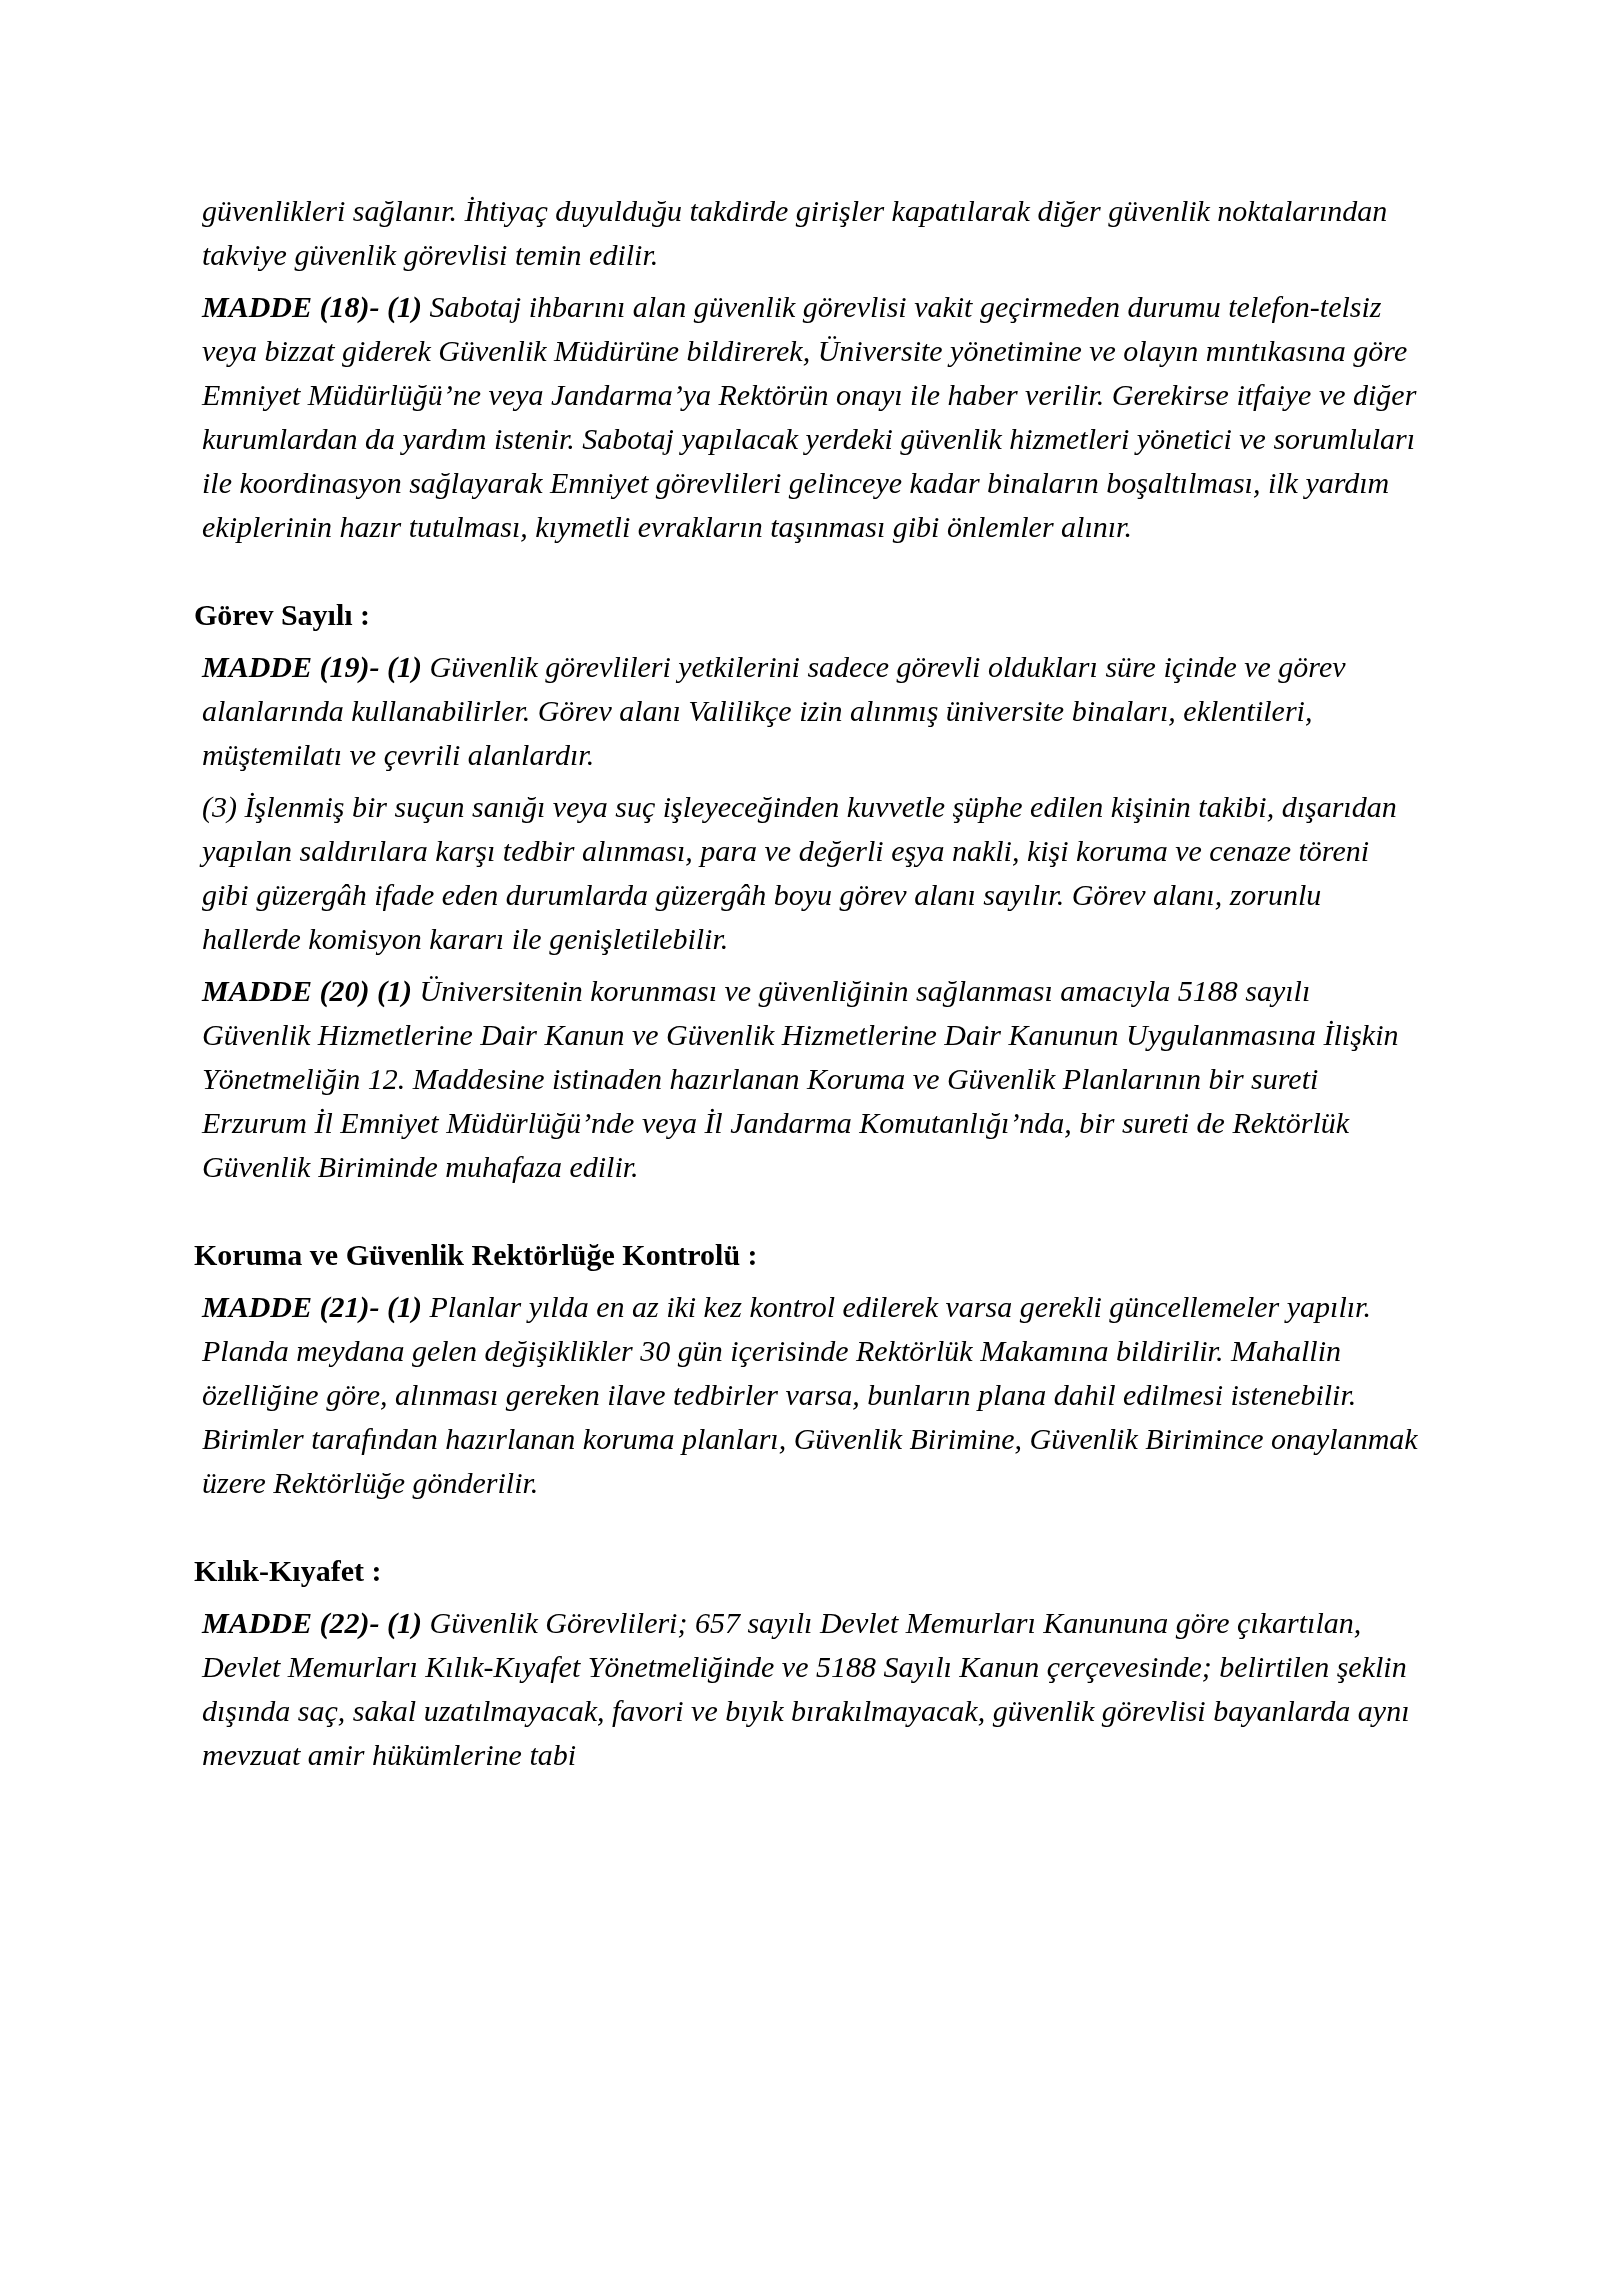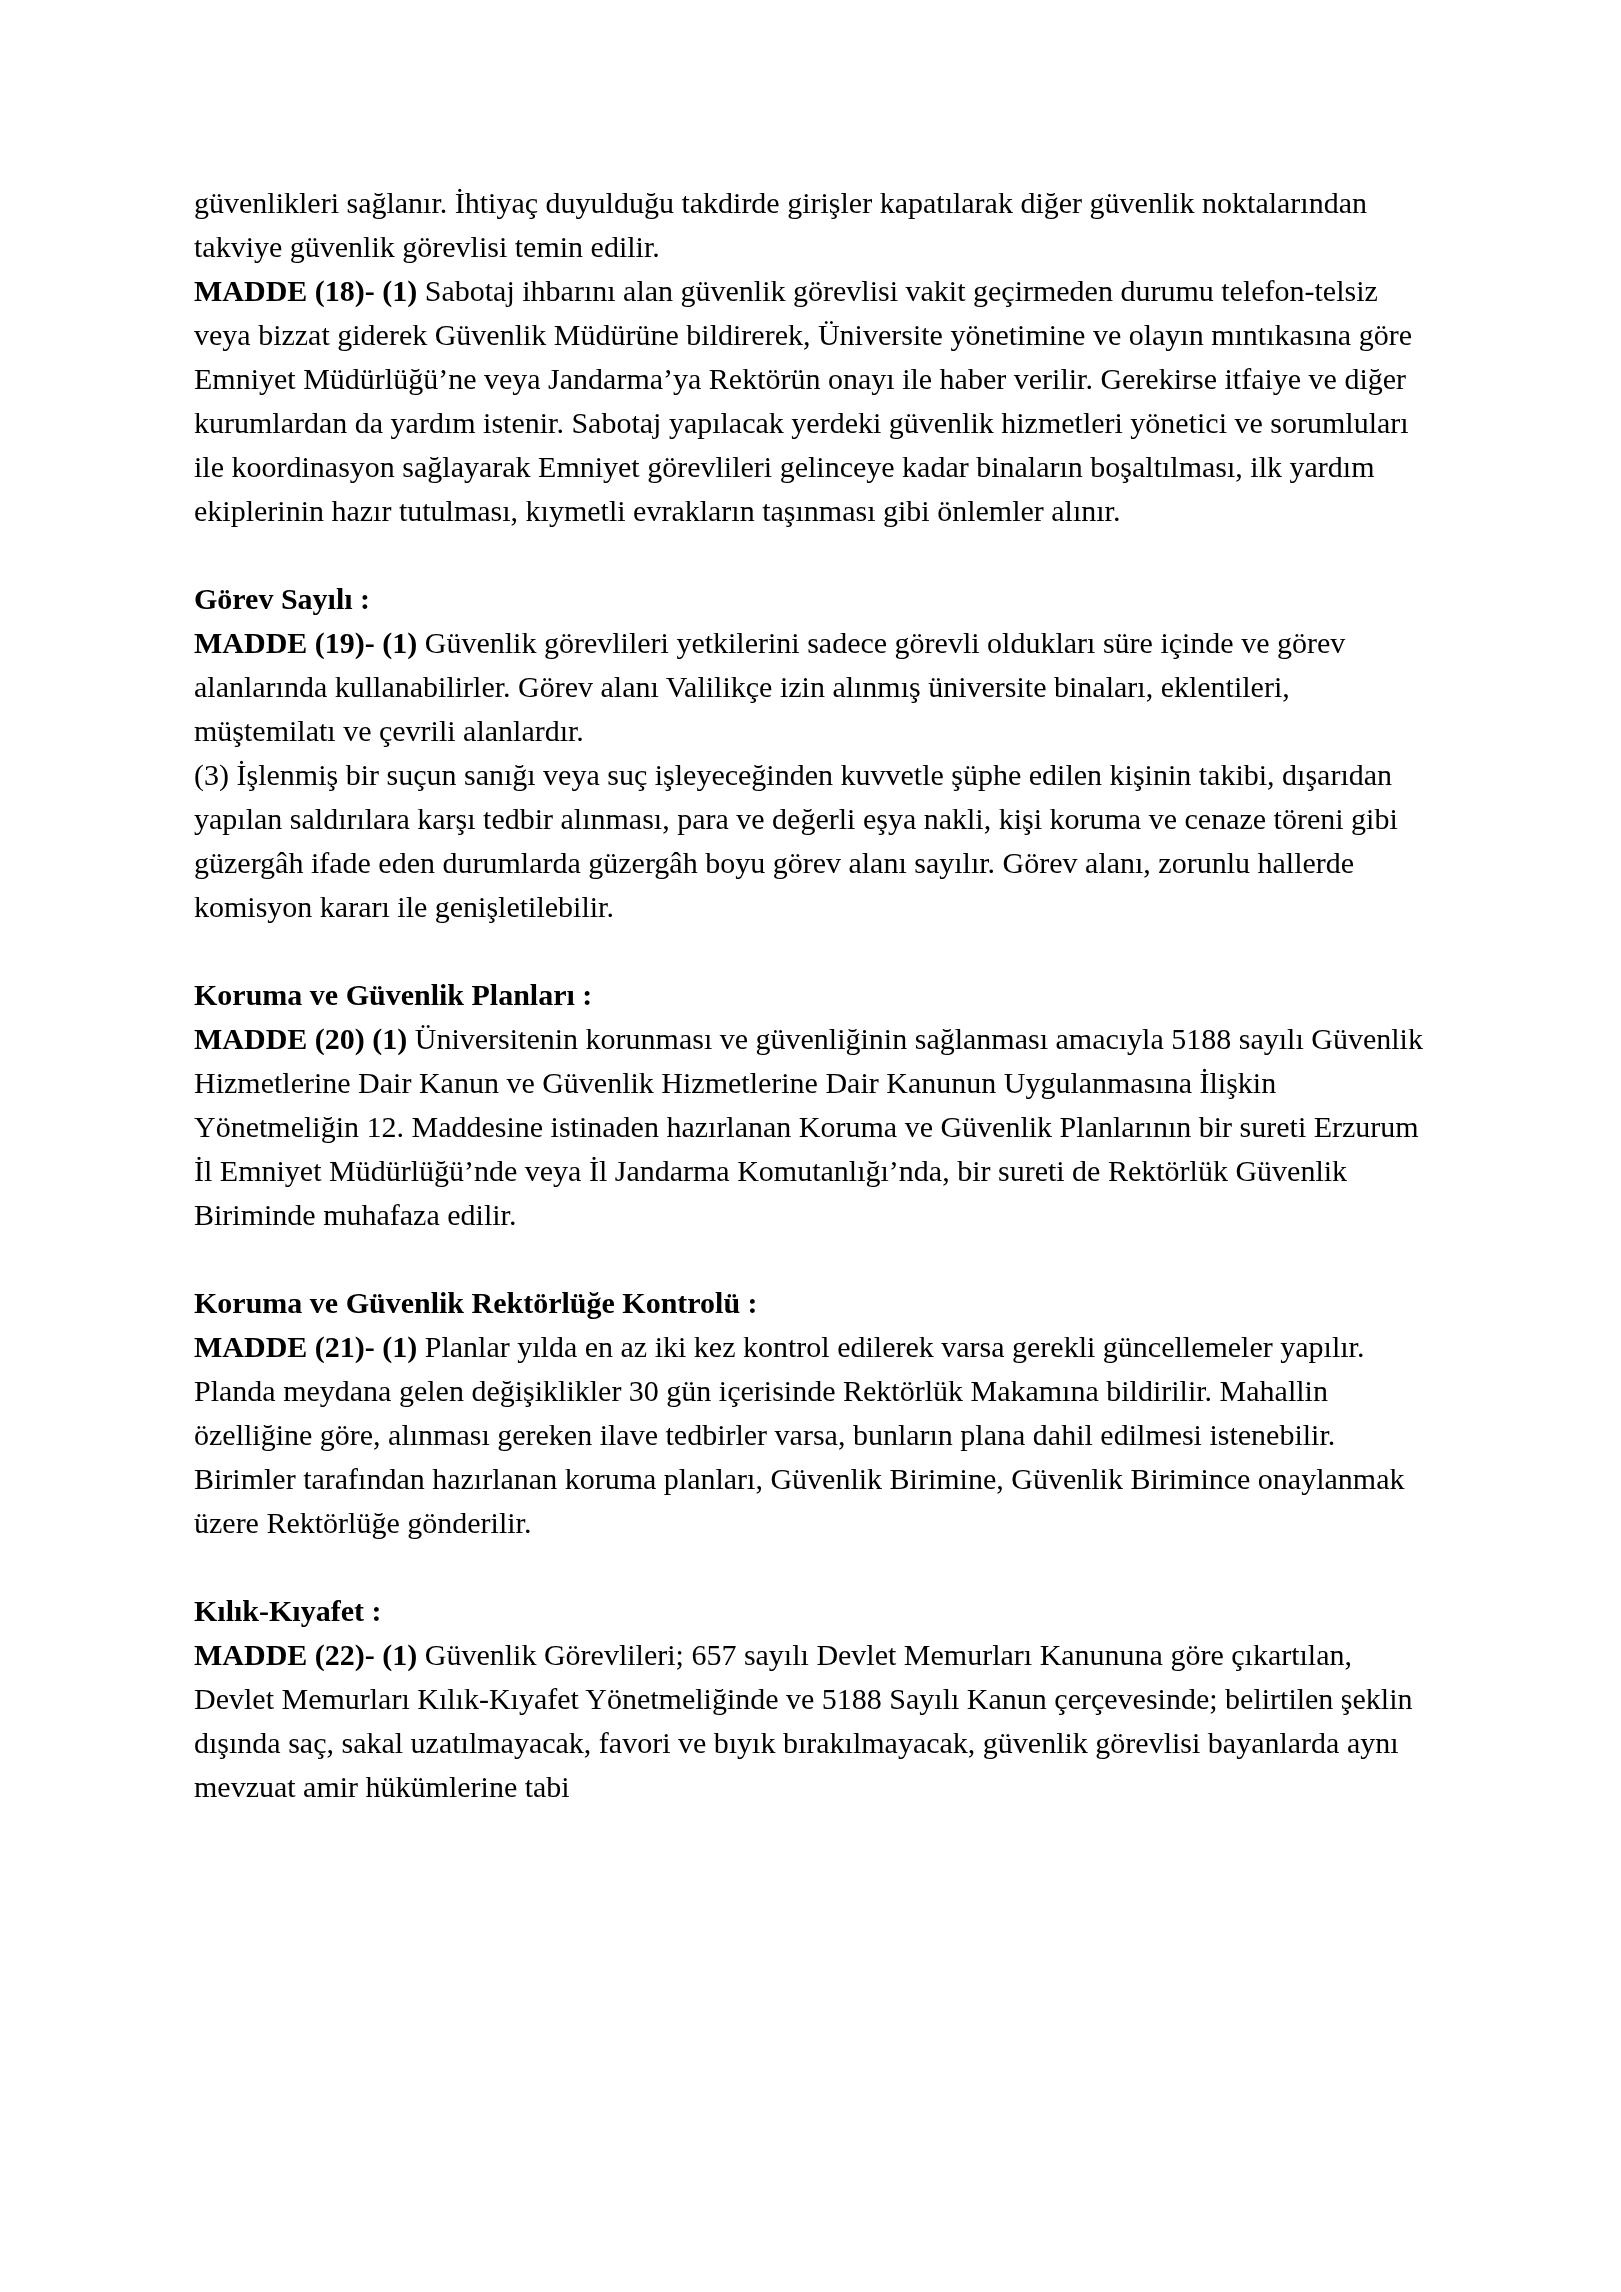--- a/index.html
+++ b/index.html
@@ -19,22 +19,23 @@
     left: 194px;
     top: 181px;
     width: 1237px;
     font-family: "Liberation Serif", "DejaVu Serif", serif;
     font-size: 30px;
     line-height: 44px;
     color: #000000;
     text-align: left;
   }
   .para {
-    margin: 0;
+    margin: 8px;
     padding: 0;
+    font-style: italic;
   }
   .heading {
     margin: 0;
     padding: 0;
     font-weight: bold;
   }
   .heading.first-heading {
     margin-top: 88px;
   }
   .heading.gap-before {
@@ -51,21 +52,20 @@
   <div class="content">
 
     <p class="para">güvenlikleri sağlanır. İhtiyaç duyulduğu takdirde girişler kapatılarak diğer güvenlik noktalarından takviye güvenlik görevlisi temin edilir.</p>
 
     <p class="para"><span class="madde-label">MADDE (18)- (1)</span><span> Sabotaj ihbarını alan güvenlik görevlisi vakit geçirmeden durumu telefon-telsiz veya bizzat giderek Güvenlik Müdürüne bildirerek, Üniversite yönetimine ve olayın mıntıkasına göre Emniyet Müdürlüğü’ne veya Jandarma’ya Rektörün onayı ile haber verilir. Gerekirse itfaiye ve diğer kurumlardan da yardım istenir. Sabotaj yapılacak yerdeki güvenlik hizmetleri yönetici ve sorumluları ile koordinasyon sağlayarak Emniyet görevlileri gelinceye kadar binaların boşaltılması, ilk yardım ekiplerinin hazır tutulması, kıymetli evrakların taşınması gibi önlemler alınır.</span></p>
 
     <p class="heading gap-before">Görev Sayılı :</p>
     <p class="para"><span class="madde-label">MADDE (19)- (1)</span><span> Güvenlik görevlileri yetkilerini sadece görevli oldukları süre içinde ve görev alanlarında kullanabilirler. Görev alanı Valilikçe izin alınmış üniversite binaları, eklentileri, müştemilatı ve çevrili alanlardır.</span></p>
     <p class="para"><span>(3) İşlenmiş bir suçun sanığı veya suç işleyeceğinden kuvvetle şüphe edilen kişinin takibi, dışarıdan yapılan saldırılara karşı tedbir alınması, para ve değerli eşya nakli, kişi koruma ve cenaze töreni gibi güzergâh ifade eden durumlarda güzergâh boyu görev alanı sayılır. Görev alanı, zorunlu hallerde komisyon kararı ile genişletilebilir.</span></p>
 
-    <p class="heading gap-before">Koruma ve Güvenlik Planları :</p>
     <p class="para"><span class="madde-label">MADDE (20)  (1)</span><span> Üniversitenin korunması ve güvenliğinin sağlanması amacıyla 5188 sayılı Güvenlik Hizmetlerine Dair Kanun ve Güvenlik Hizmetlerine Dair Kanunun Uygulanmasına İlişkin Yönetmeliğin 12. Maddesine  istinaden hazırlanan Koruma ve Güvenlik Planlarının bir sureti Erzurum İl Emniyet Müdürlüğü’nde veya İl Jandarma Komutanlığı’nda, bir sureti de Rektörlük Güvenlik Biriminde muhafaza edilir.</span></p>
 
     <p class="heading gap-before">Koruma ve Güvenlik Rektörlüğe Kontrolü :</p>
     <p class="para"><span class="madde-label">MADDE (21)- (1)</span><span> Planlar yılda en az iki kez kontrol edilerek varsa gerekli güncellemeler yapılır. Planda meydana gelen değişiklikler 30 gün içerisinde Rektörlük Makamına bildirilir. Mahallin özelliğine göre, alınması gereken ilave tedbirler varsa, bunların plana dahil edilmesi istenebilir. Birimler tarafından hazırlanan koruma planları, Güvenlik Birimine, Güvenlik Birimince onaylanmak üzere Rektörlüğe gönderilir.</span></p>
 
     <p class="heading gap-before">Kılık-Kıyafet :</p>
     <p class="para"><span class="madde-label">MADDE (22)- (1)</span><span> Güvenlik Görevlileri; 657 sayılı Devlet Memurları Kanununa göre çıkartılan, Devlet Memurları Kılık-Kıyafet Yönetmeliğinde ve 5188 Sayılı Kanun çerçevesinde; belirtilen şeklin dışında saç, sakal uzatılmayacak, favori ve bıyık bırakılmayacak, güvenlik görevlisi bayanlarda aynı mevzuat amir hükümlerine tabi</span></p>
 
   </div>
 </div>

